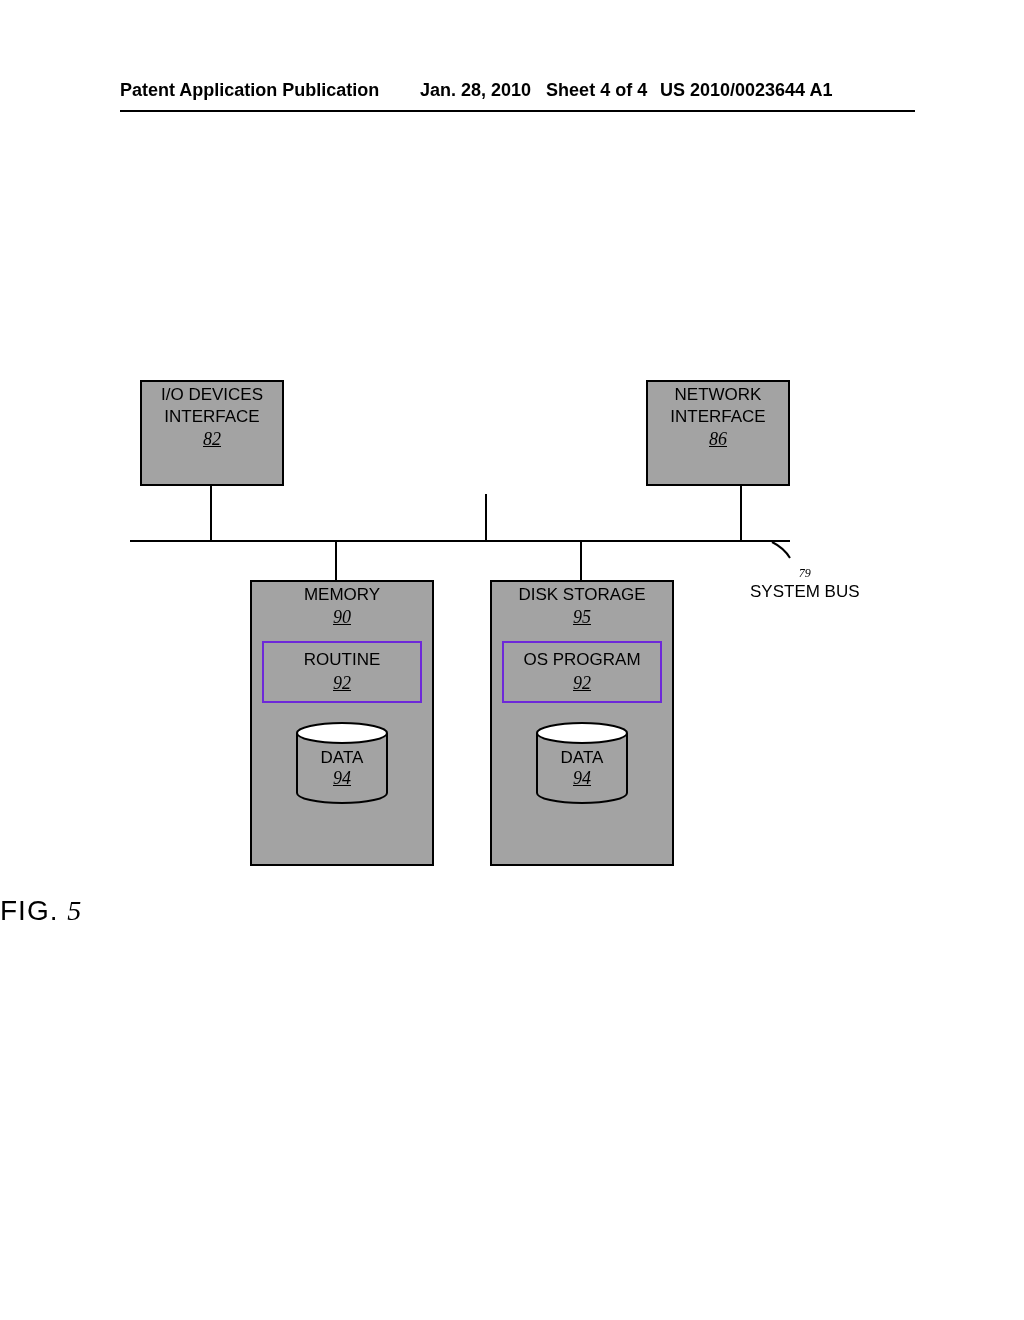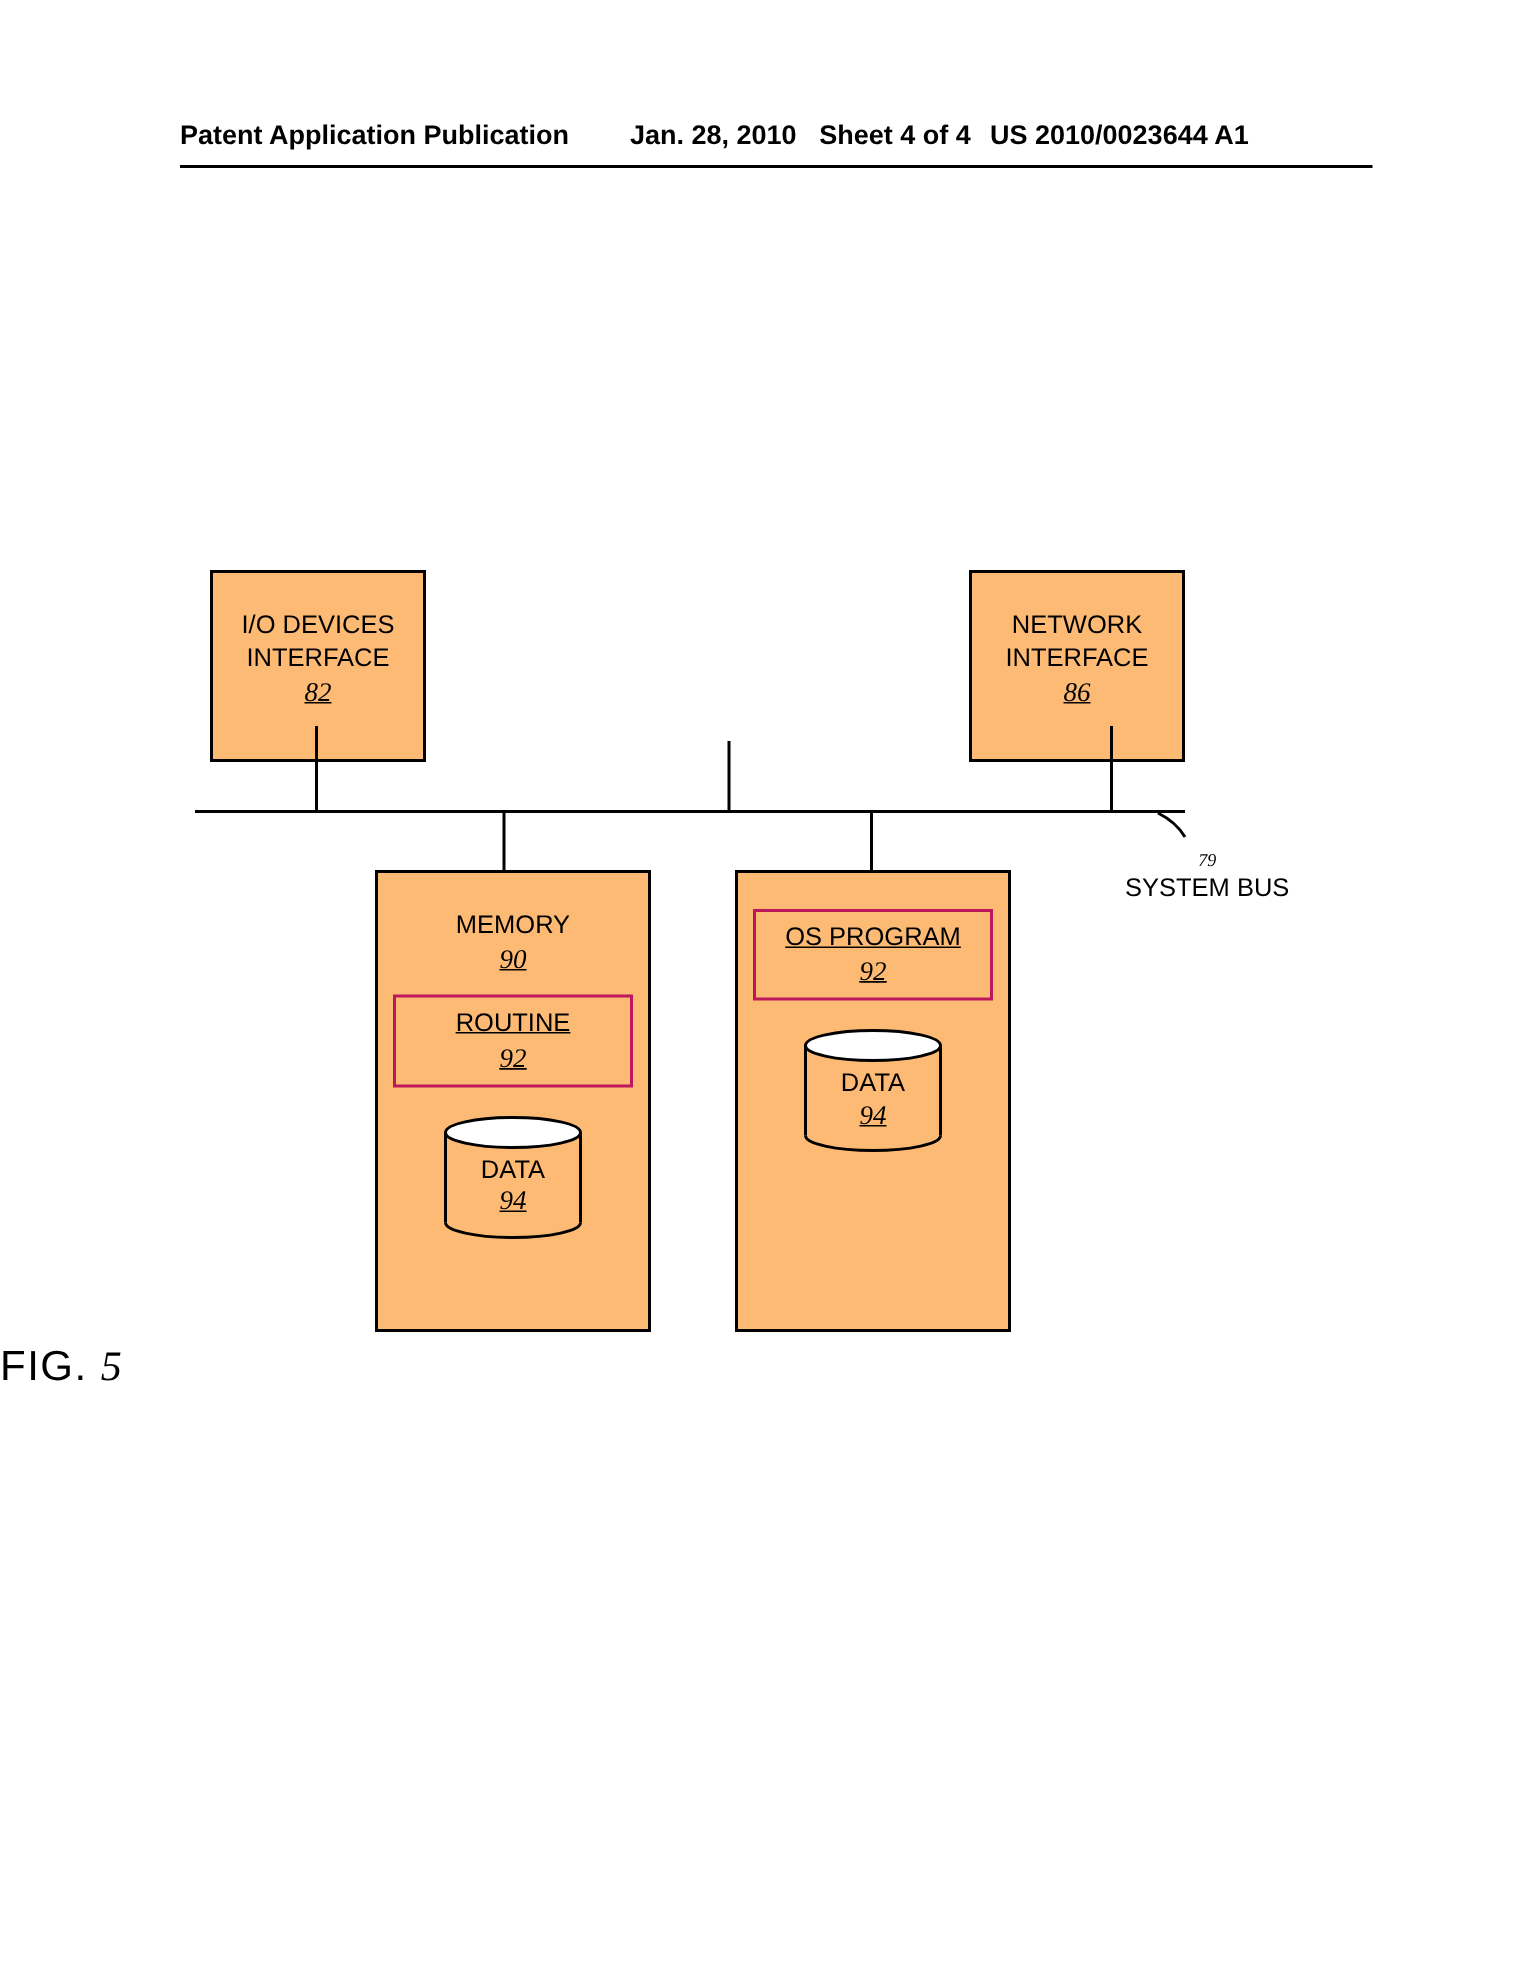--- a/index.html
+++ b/index.html
@@ -46,23 +46,23 @@
     top: 380px;
     left: 130px;
     width: 780px;
     height: 520px;
   }
 
   .box {
     position: absolute;
     border: 2px solid black;
     text-align: center;
-    background: #fdba74;
+    background: #a3a3a3;
     line-height: 1.3;
-    padding-top: 24px;
+    padding-top: 2px;
   }
   .box-label {
     font-family: Arial, sans-serif;
     font-size: 17px;
     font-weight: normal;
   }
   .refnum {
     font-family: 'Comic Sans MS', cursive;
     font-style: italic;
     text-decoration: underline;
@@ -144,25 +144,24 @@
   #box-disk {
     left: 360px;
     top: 200px;
     width: 180px;
     height: 280px;
   }
   .big-header {
     padding-bottom: 12px;
   }
   .inner-box {
-    border: 2px solid #be185d;
+    border: 2px solid #6d28d9;
     margin: 0 10px 6px 10px;
     padding: 6px 0;
     text-align: center;
-    text-decoration: underline;
   }
   .cyl-holder {
     margin: 18px auto 0 auto;
     width: 100px;
     text-align: center;
   }
   .cyl-holder svg { display: block; margin: 0 auto; }
   .cyl-text {
     position: relative;
     top: -58px;
@@ -248,20 +247,24 @@
         <path d="M 5 72 A 45 10 0 0 0 95 72" fill="none" stroke="black" stroke-width="2"></path>
       </svg>
       <div class="cyl-text">
         <span class="box-label">DATA</span><br>
         <span class="refnum">94</span>
       </div>
     </div>
   </div>
 
   <div id="box-disk" class="box">
+    <div class="big-header">
+      <div class="box-label">DISK STORAGE</div>
+      <div class="refnum">95</div>
+    </div>
     <div class="inner-box">
       <div class="box-label">OS PROGRAM</div>
       <div class="refnum">92</div>
     </div>
     <div class="cyl-holder">
       <svg width="100" height="85">
         <ellipse cx="50" cy="12" rx="45" ry="10" fill="white" stroke="black" stroke-width="2"></ellipse>
         <line x1="5" y1="12" x2="5" y2="72" stroke="black" stroke-width="2"></line>
         <line x1="95" y1="12" x2="95" y2="72" stroke="black" stroke-width="2"></line>
         <path d="M 5 72 A 45 10 0 0 0 95 72" fill="none" stroke="black" stroke-width="2"></path>

